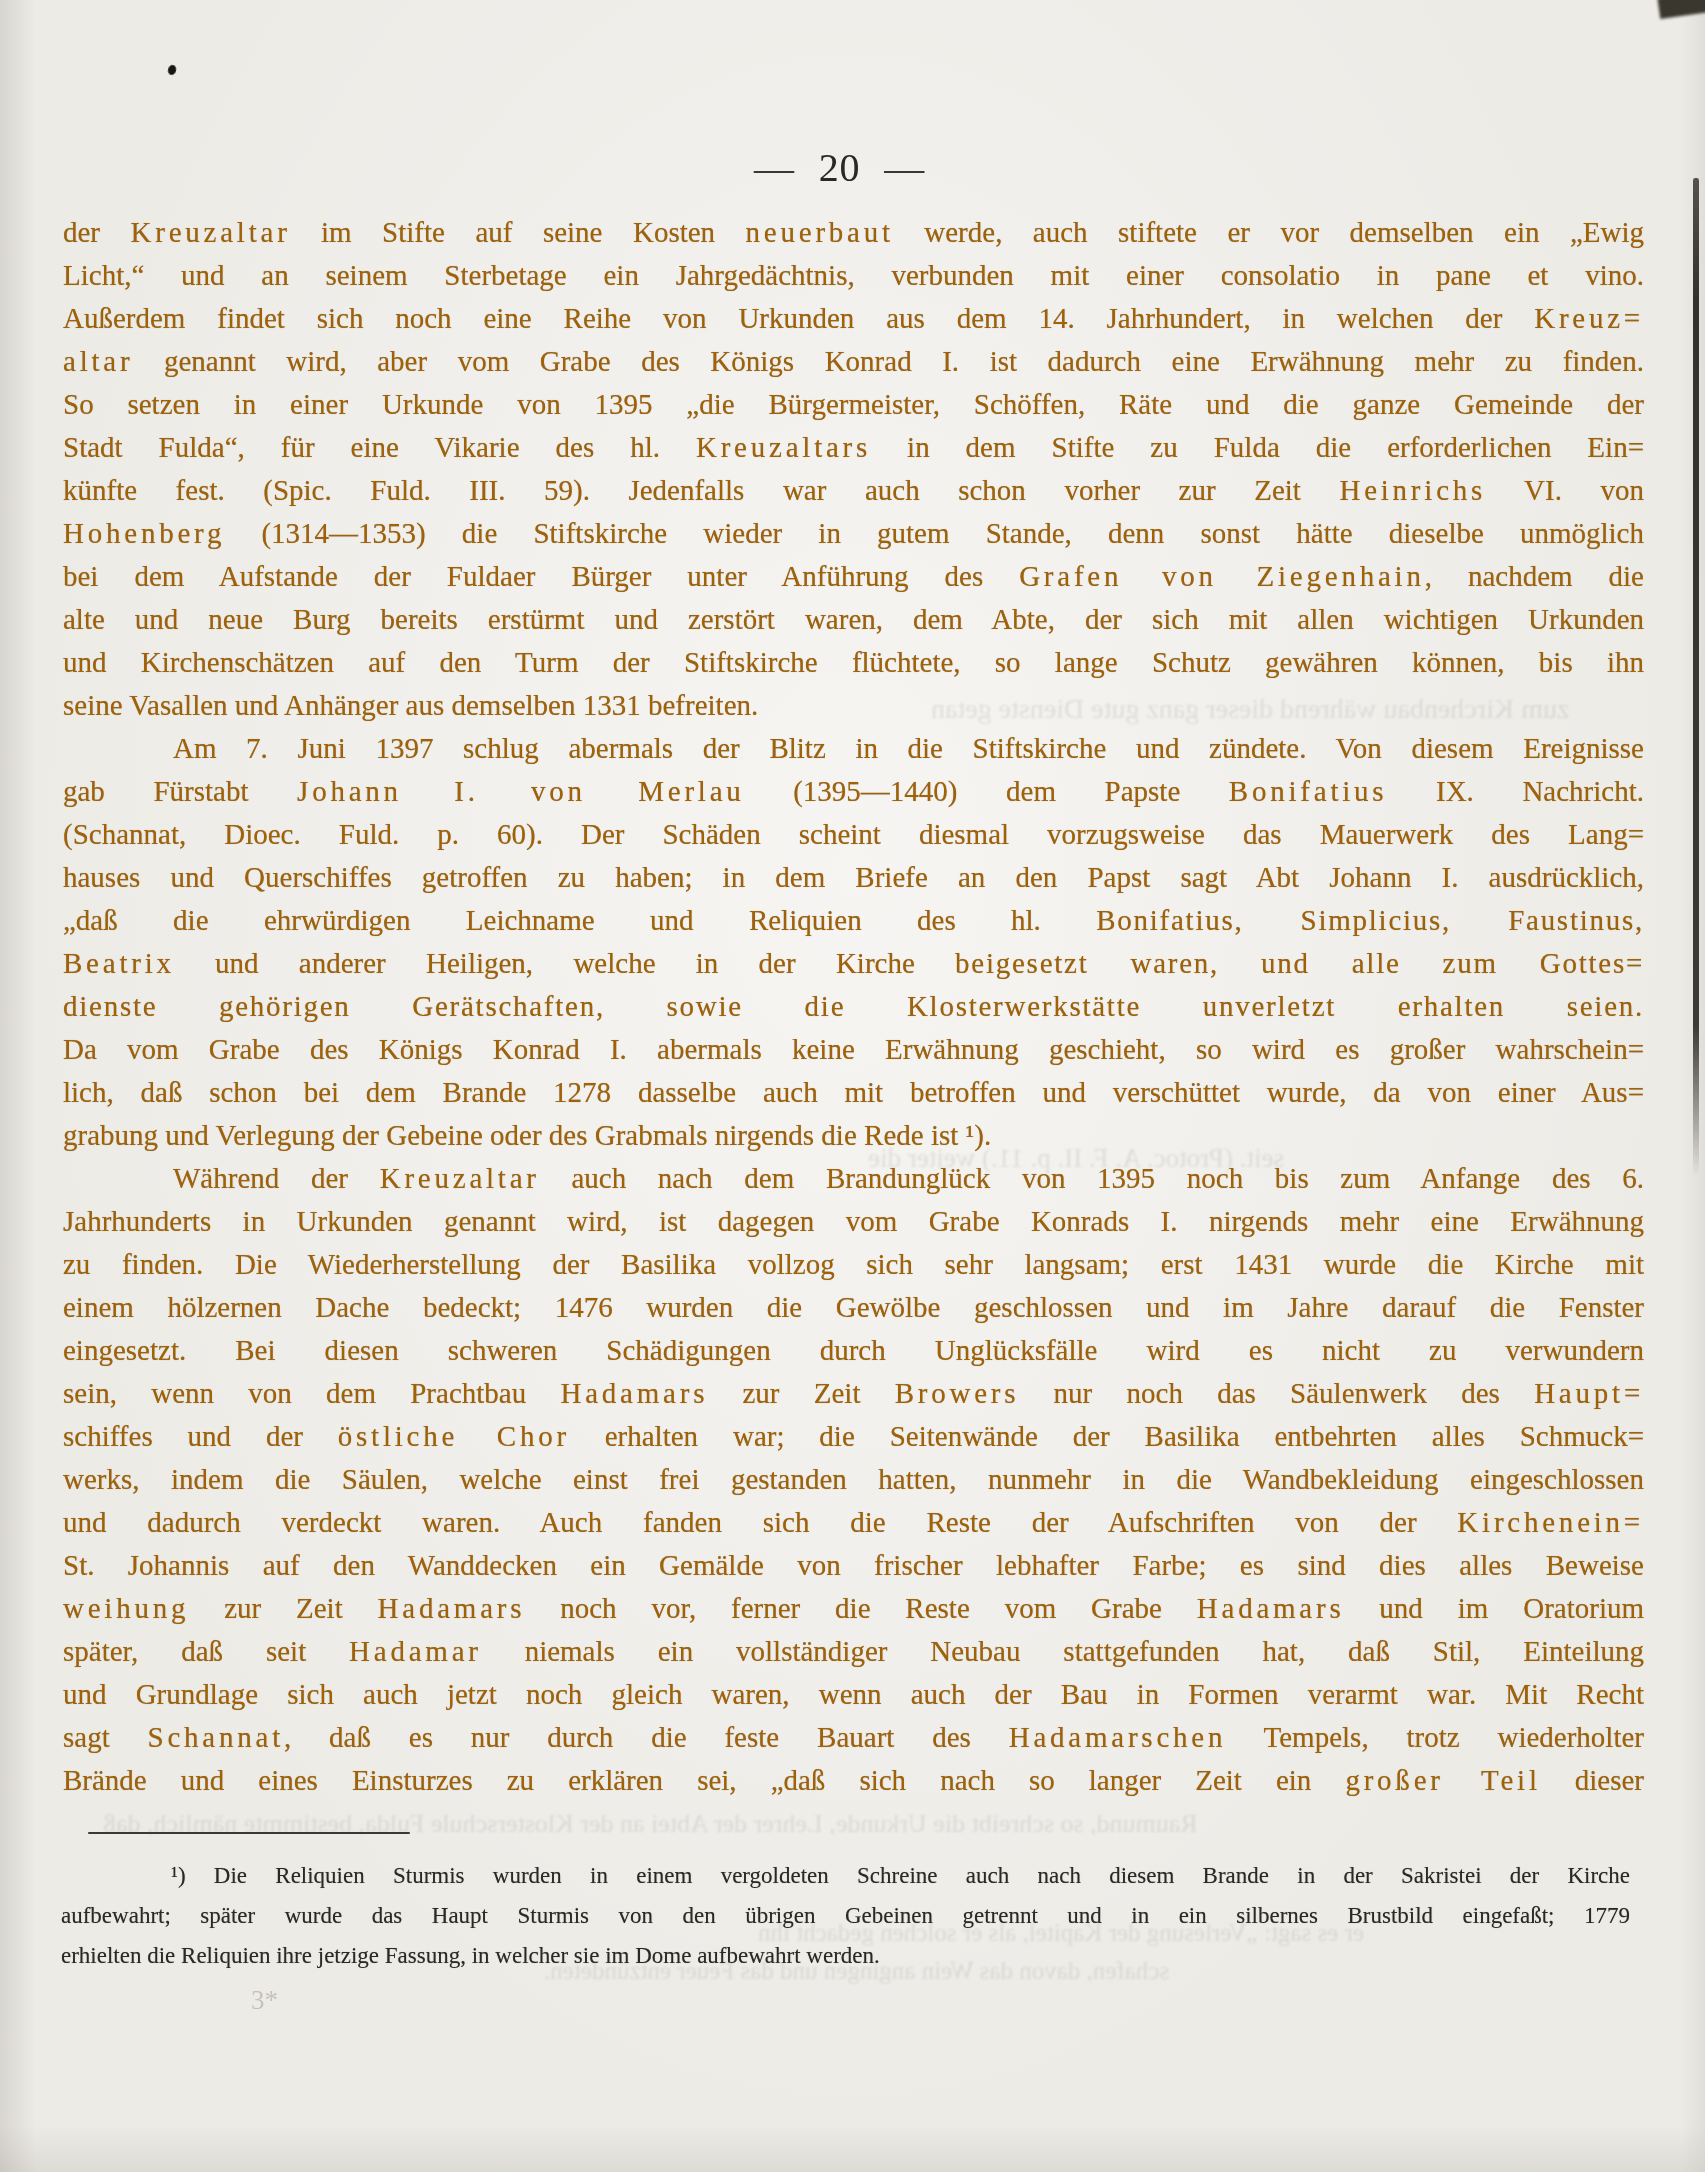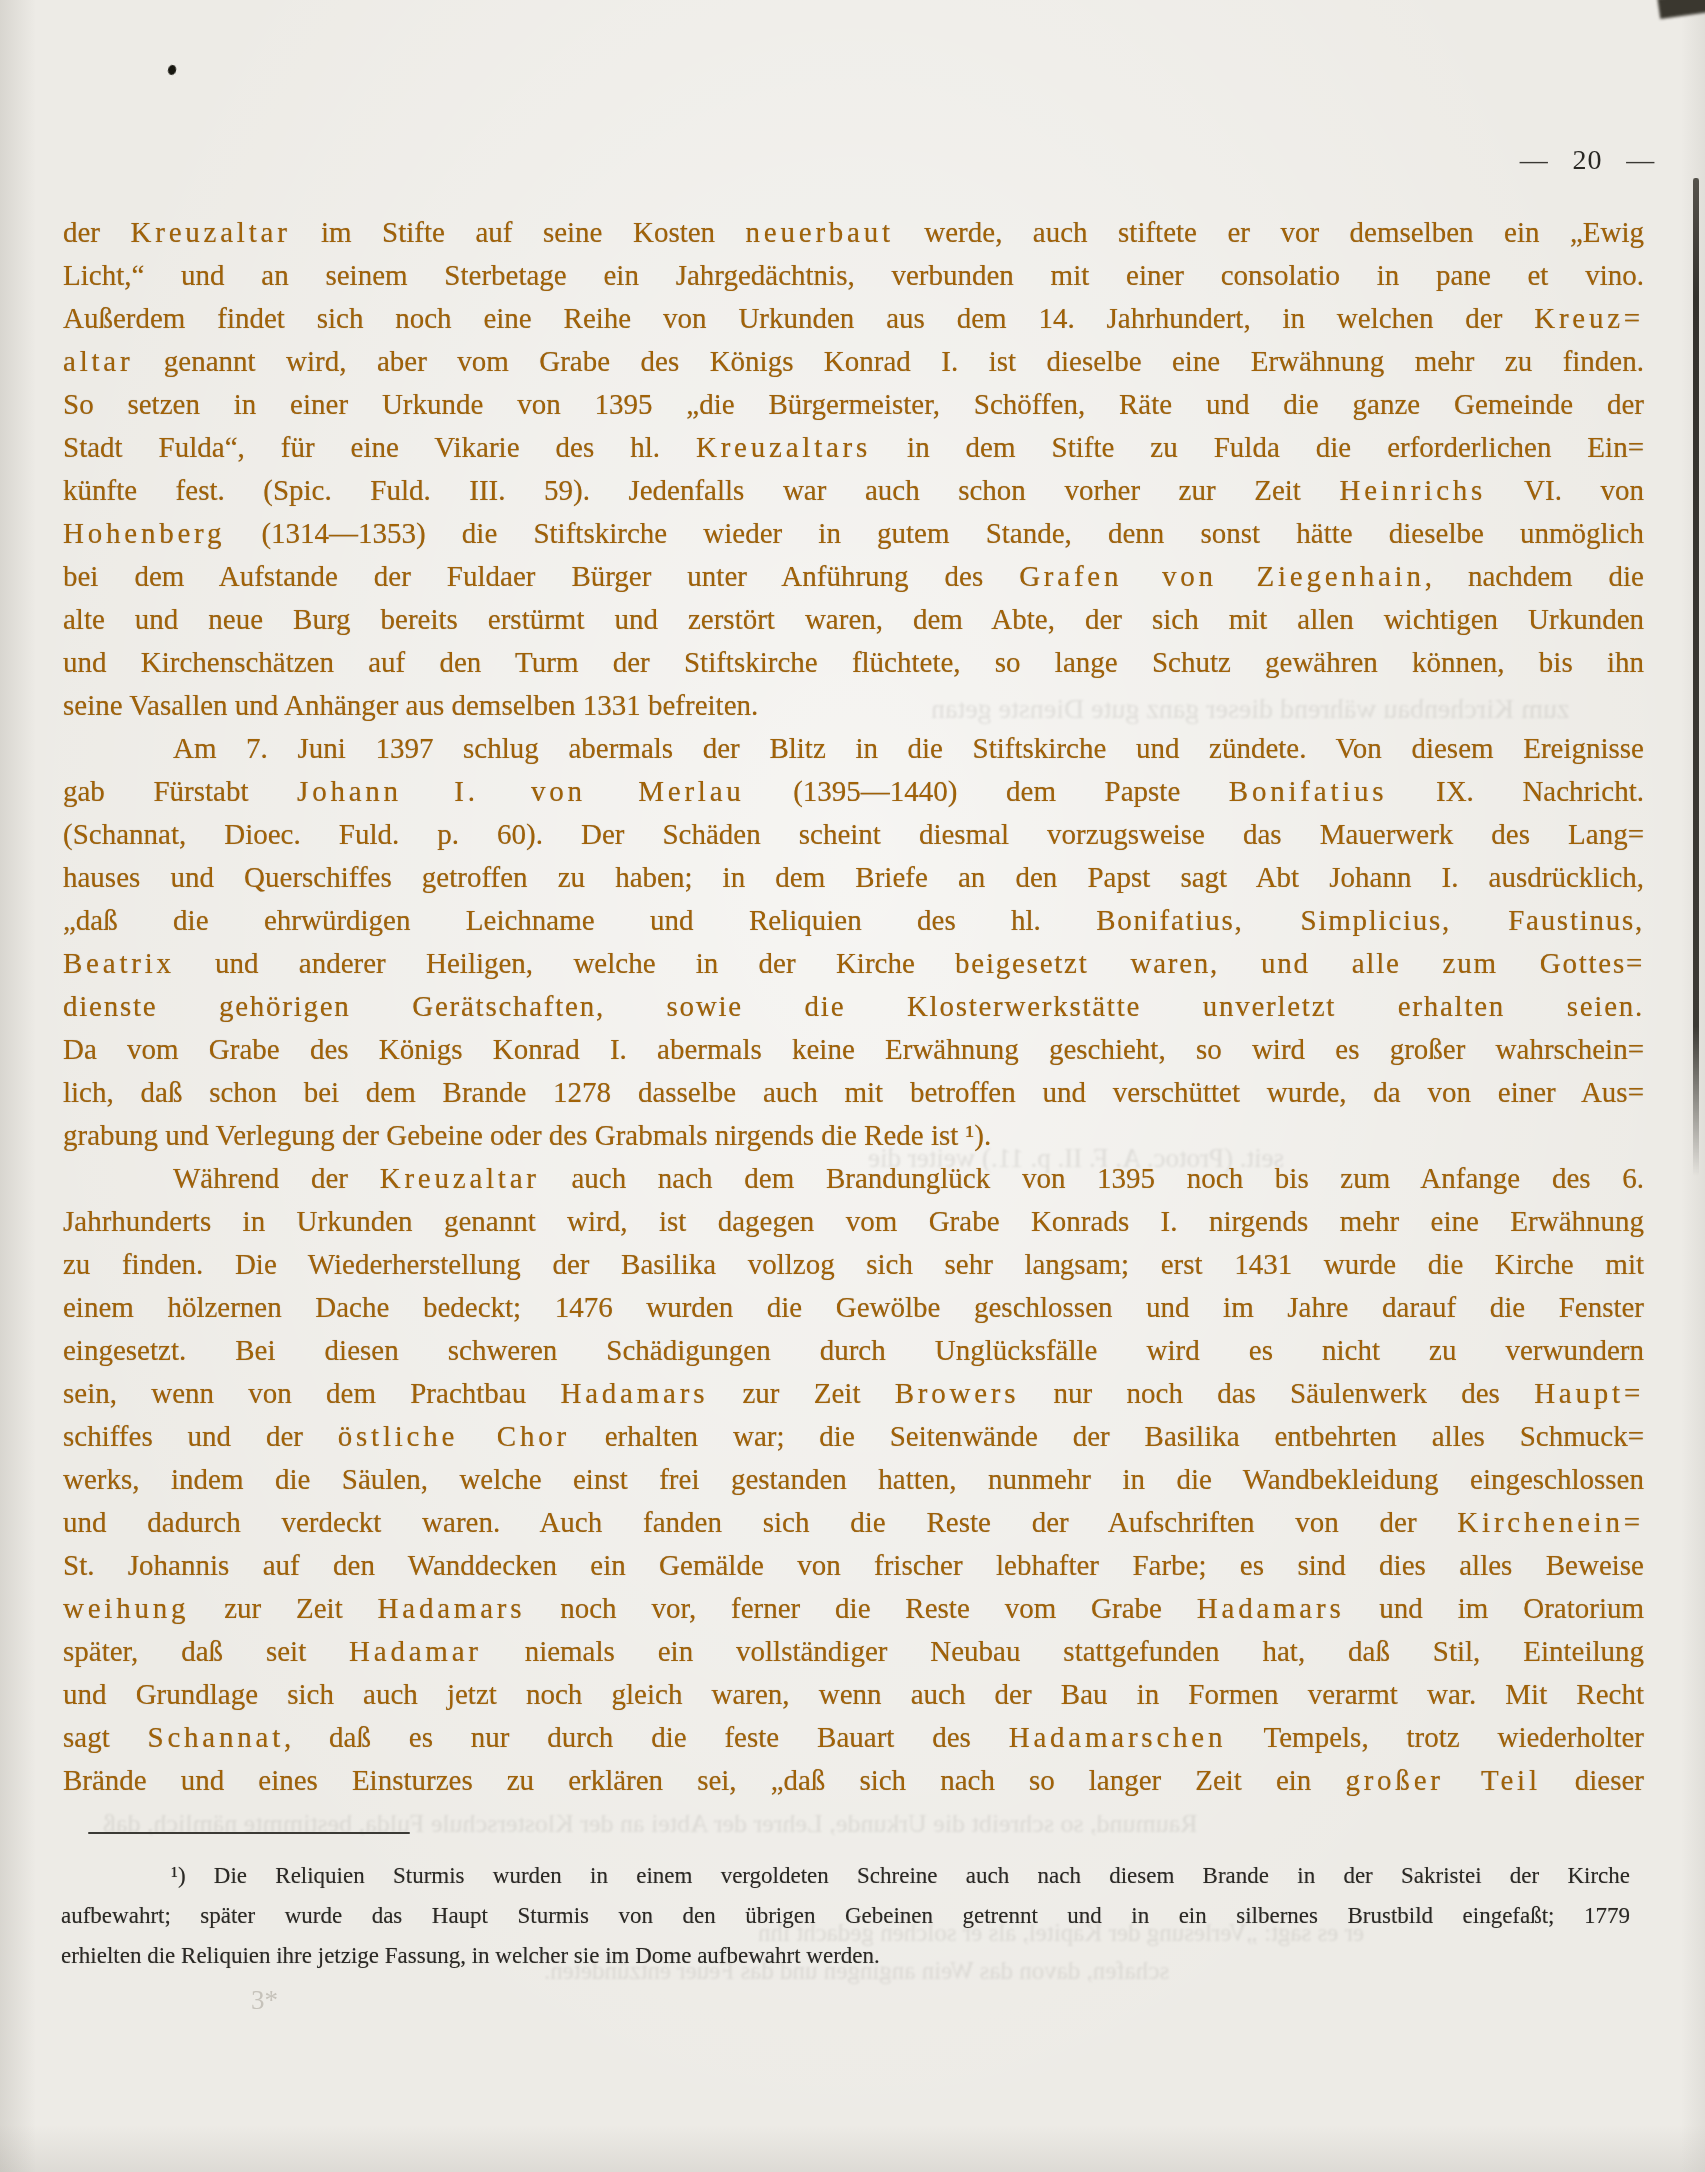--- a/index.html
+++ b/index.html
@@ -11,22 +11,22 @@
   
   .paper-shade{
     position:absolute;inset:0;pointer-events:none;
     background:
       linear-gradient(90deg, rgba(120,115,105,.18) 0, rgba(120,115,105,0) 36px),
       linear-gradient(270deg, rgba(200,198,192,.35) 0, rgba(200,198,192,0) 24px),
       linear-gradient(0deg, rgba(130,125,115,.15) 0, rgba(130,125,115,0) 47px),
       radial-gradient(ellipse at 50% 40%, rgba(255,255,255,.5) 0%, rgba(255,255,255,0) 70%);
   }
   .header{
-    position:absolute;top:144px;left:0;width:1679px;text-align:right;
-    font-size:28px;color:#2a2824;letter-spacing:0.8px;
+    position:absolute;top:144px;left:0;width:1679px;text-align:center;
+    font-size:40px;color:#2a2824;letter-spacing:0.8px;
   }
   .header .dash{margin:0 24px;color:#3a3833;}
   .body-text{
     position:absolute;left:63px;top:211px;width:1581px;
     font-size:29px;line-height:43px;color:#a16207;
     text-shadow:0 0 0.8px rgba(45,42,38,.45);
   }
   .line{ text-align:justify; text-align-last:justify; }
   .line.endline{ text-align-last:left; }
   .para.indent .line:first-child{ text-indent:110px; }
@@ -84,21 +84,21 @@
 
 <div class="header">
   <span class="dash">—</span><span>20</span><span class="dash">—</span>
 </div>
 
 <div class="body-text">
     <div class="para">
       <div class="line"><span>der </span><span class="sp1">Kreuzaltar</span><span> im Stifte auf seine Kosten </span><span class="sp1">neuerbaut</span><span> werde, auch stiftete er vor demselben ein „Ewig</span></div>
       <div class="line"><span>Licht,“ und an seinem Sterbetage ein Jahrgedächtnis, verbunden mit einer consolatio in pane et vino.</span></div>
       <div class="line"><span>Außerdem findet sich noch eine Reihe von Urkunden aus dem 14. Jahrhundert, in welchen der </span><span class="sp1">Kreuz=</span></div>
-      <div class="line"><span class="sp1">altar</span><span> genannt wird, aber vom Grabe des Königs Konrad I. ist dieselbe eine Erwähnung mehr zu finden.</span></div>
+      <div class="line"><span class="sp1">altar</span><span> genannt wird, aber vom Grabe des Königs Konrad I. ist dadurch eine Erwähnung mehr zu finden.</span></div>
       <div class="line"><span>So setzen in einer Urkunde von 1395 „die Bürgermeister, Schöffen, Räte und die ganze Gemeinde der</span></div>
       <div class="line"><span>Stadt Fulda“, für eine Vikarie des hl. </span><span class="sp1">Kreuzaltars</span><span> in dem Stifte zu Fulda die erforderlichen Ein=</span></div>
       <div class="line"><span>künfte fest.  (Spic. Fuld. III. 59).  Jedenfalls war auch schon vorher zur Zeit </span><span class="sp1">Heinrichs</span><span> VI. von</span></div>
       <div class="line"><span class="sp1">Hohenberg</span><span> (1314—1353) die Stiftskirche wieder in gutem Stande, denn sonst hätte dieselbe unmöglich</span></div>
       <div class="line"><span>bei dem Aufstande der Fuldaer Bürger unter Anführung des </span><span class="sp1">Grafen von Ziegenhain</span><span>, nachdem die</span></div>
       <div class="line"><span>alte und neue Burg bereits erstürmt und zerstört waren, dem Abte, der sich mit allen wichtigen Urkunden</span></div>
       <div class="line"><span>und Kirchenschätzen auf den Turm der Stiftskirche flüchtete, so lange Schutz gewähren können, bis ihn</span></div>
       <div class="line endline"><span>seine Vasallen und Anhänger aus demselben 1331 befreiten.</span></div>
     </div>
     <div class="para indent">

